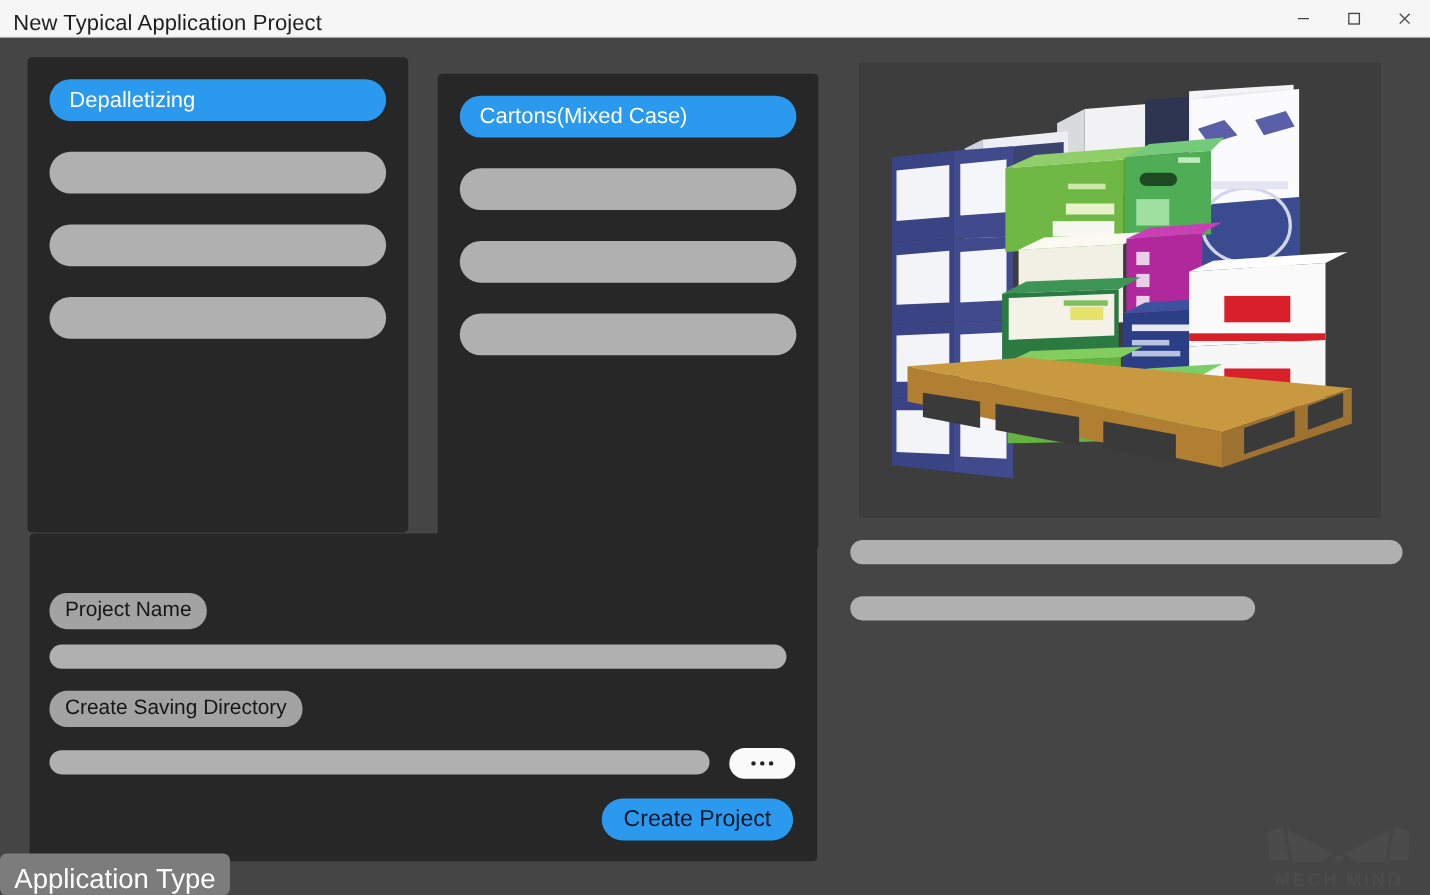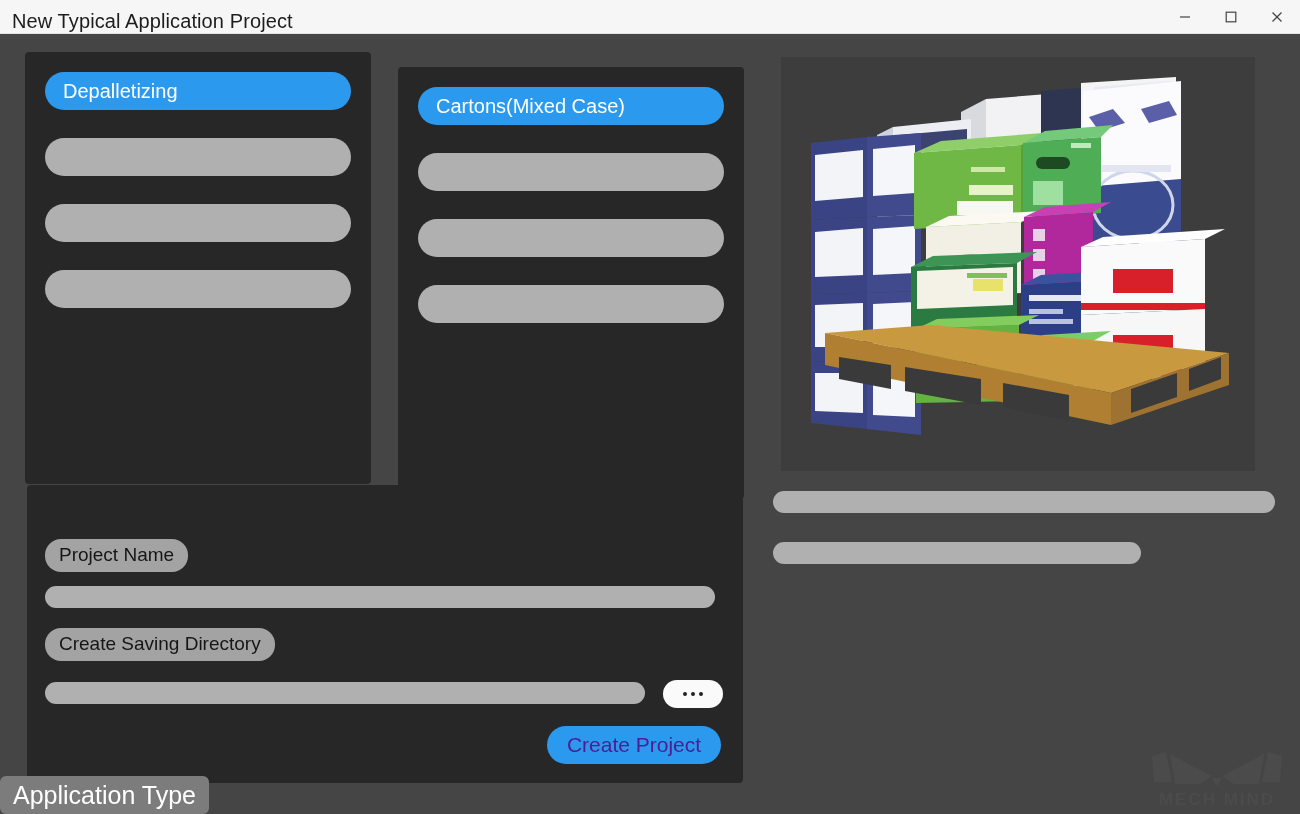--- a/index.html
+++ b/index.html
@@ -163,40 +163,40 @@
     background: #222;
   }
 
   #btn-create-project {
     position: absolute;
     left: 520px; top: 241px;
     width: 174px; height: 38px;
     border-radius: 19px;
     background: #2b9aee;
     border: none;
-    color: #4c1d95;
+    color: #0f172a;
     font-family: "Liberation Sans", sans-serif;
     font-size: 21px;
     cursor: pointer;
   }
 
   
   .tabbar {
     position: absolute;
     left: 0; bottom: 0;
     width: 1300px; height: 40px;
     display: flex;
     align-items: flex-end;
     gap: 3px;
     padding-left: 0;
   }
   .tab {
     height: 38px;
     display: flex;
-    align-items: center;
+    align-items: flex-end;
     padding: 0 13px;
     border-radius: 6px;
     font-size: 25px;
     color: #9a9a9a;
     background: #3a3a3a;
     white-space: nowrap;
     cursor: pointer;
   }
   .tab.active {
     background: #7c7c7c;

